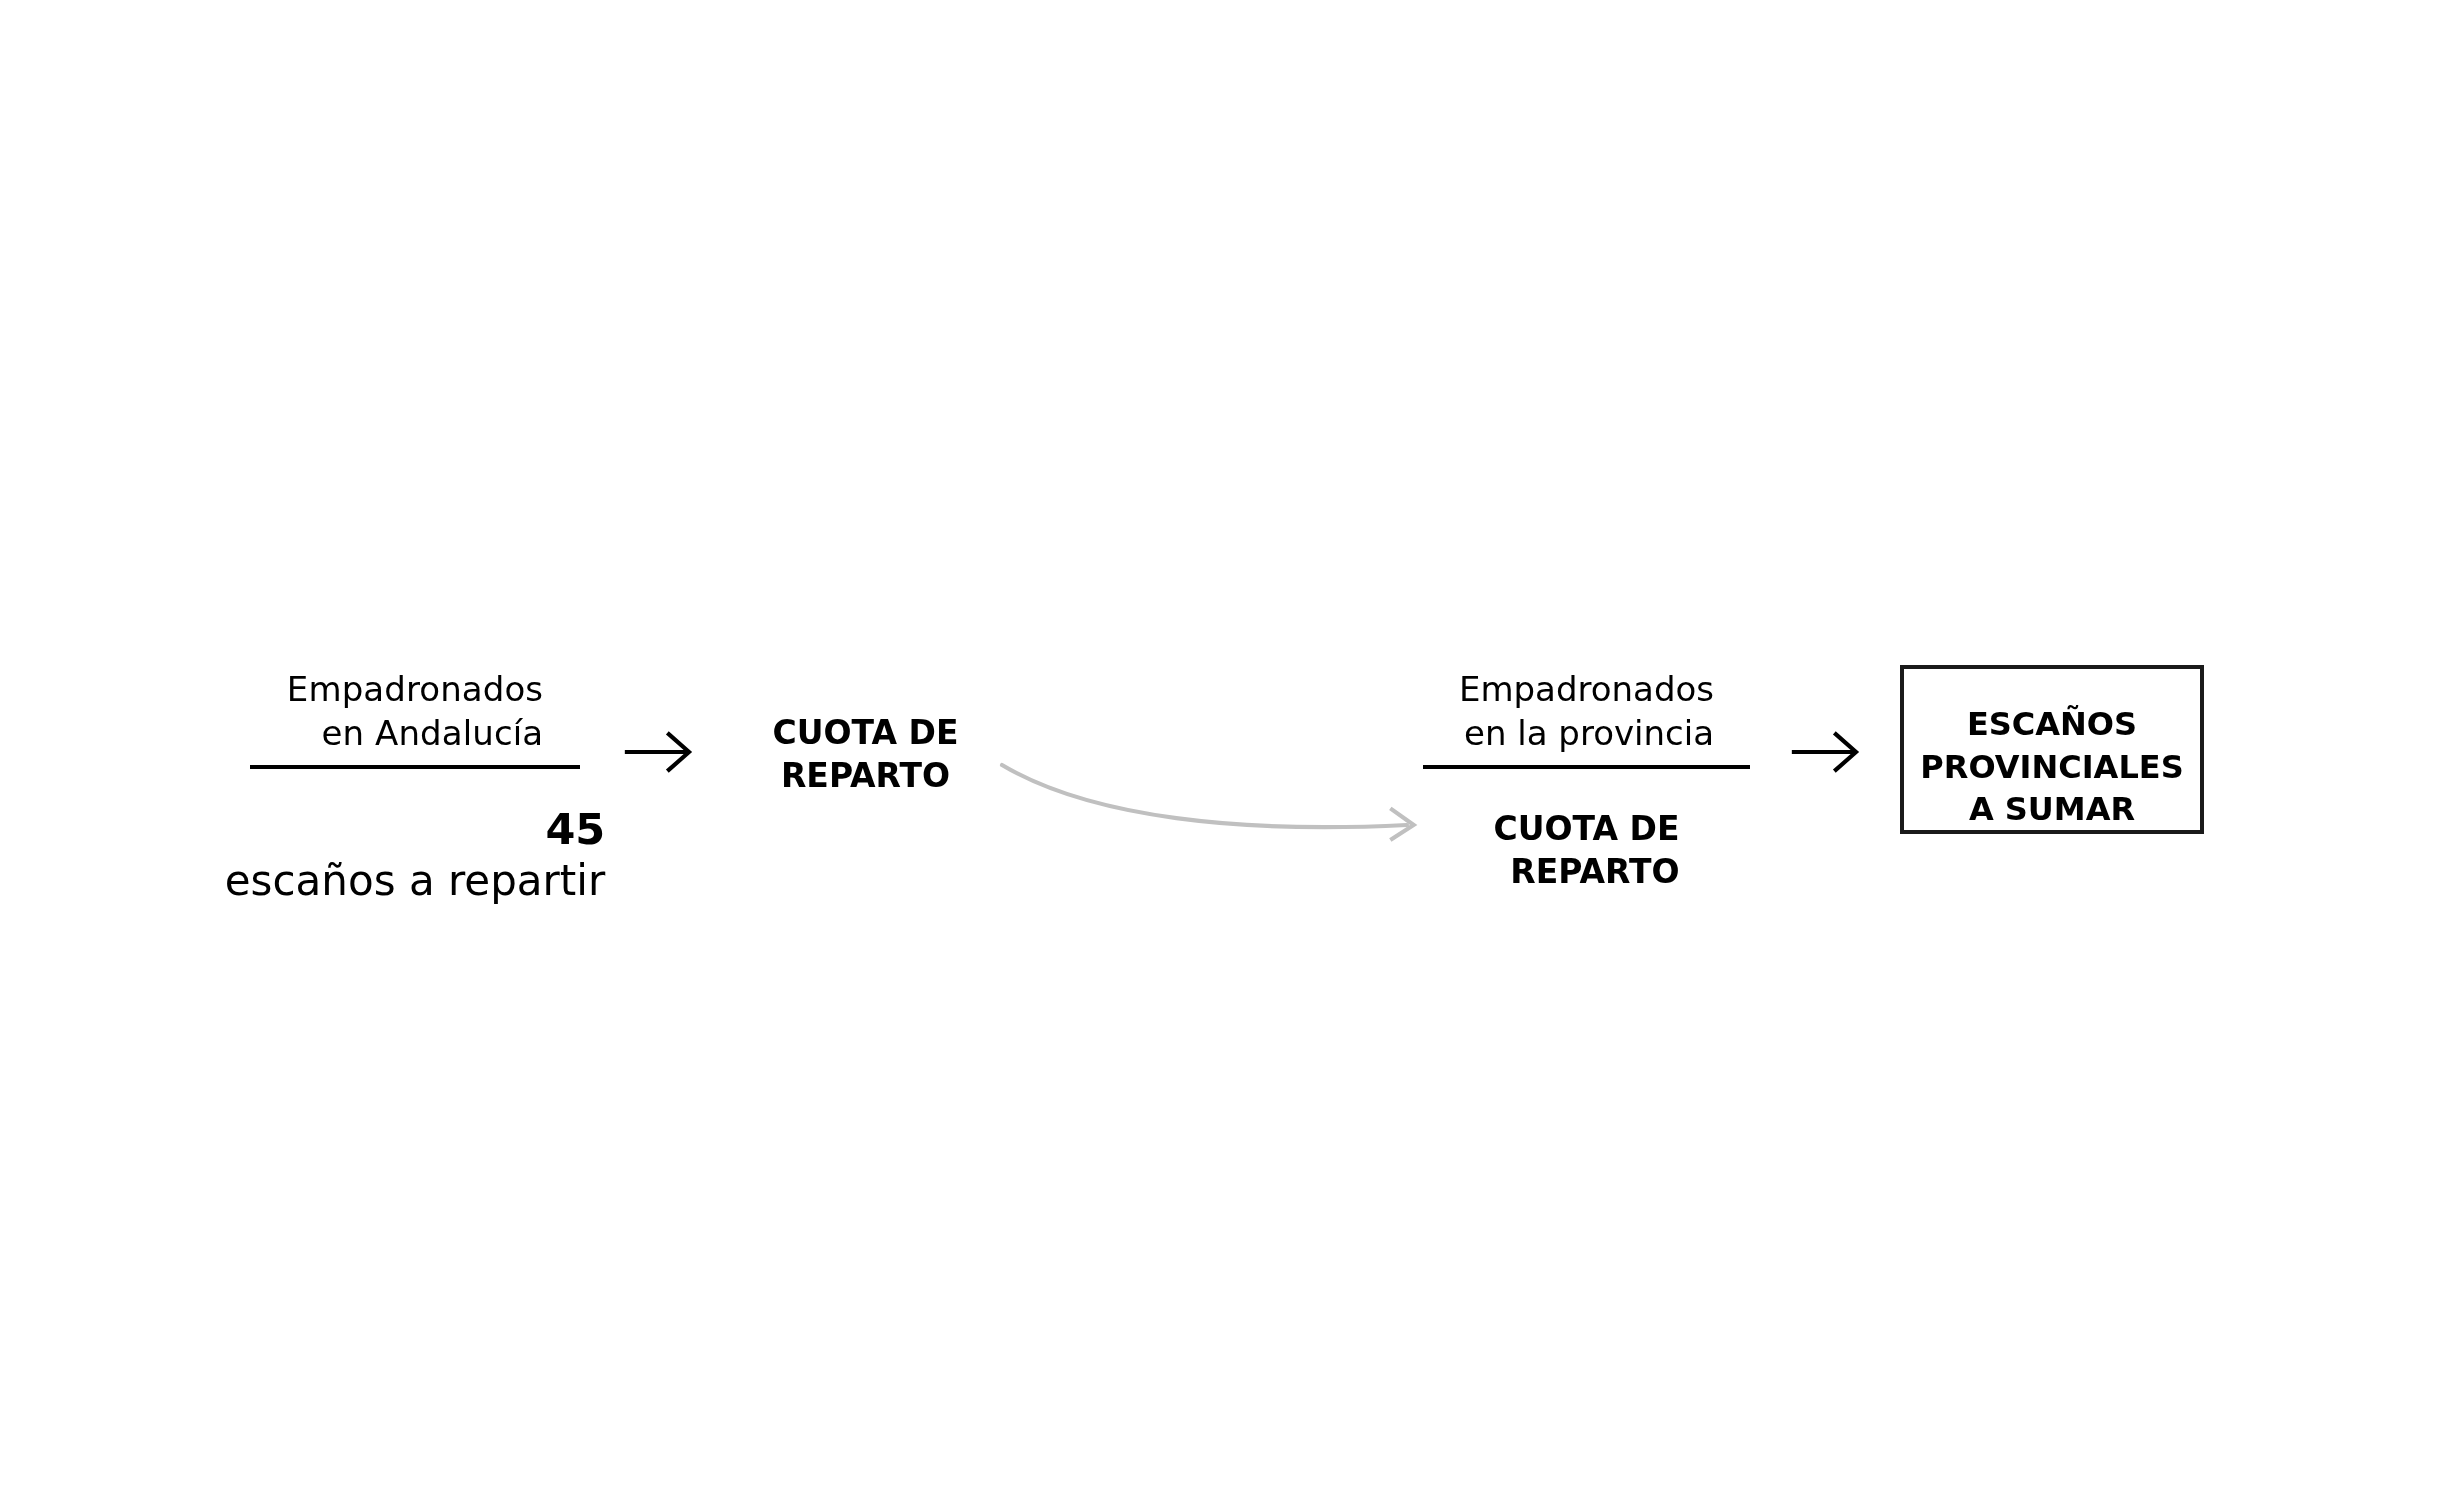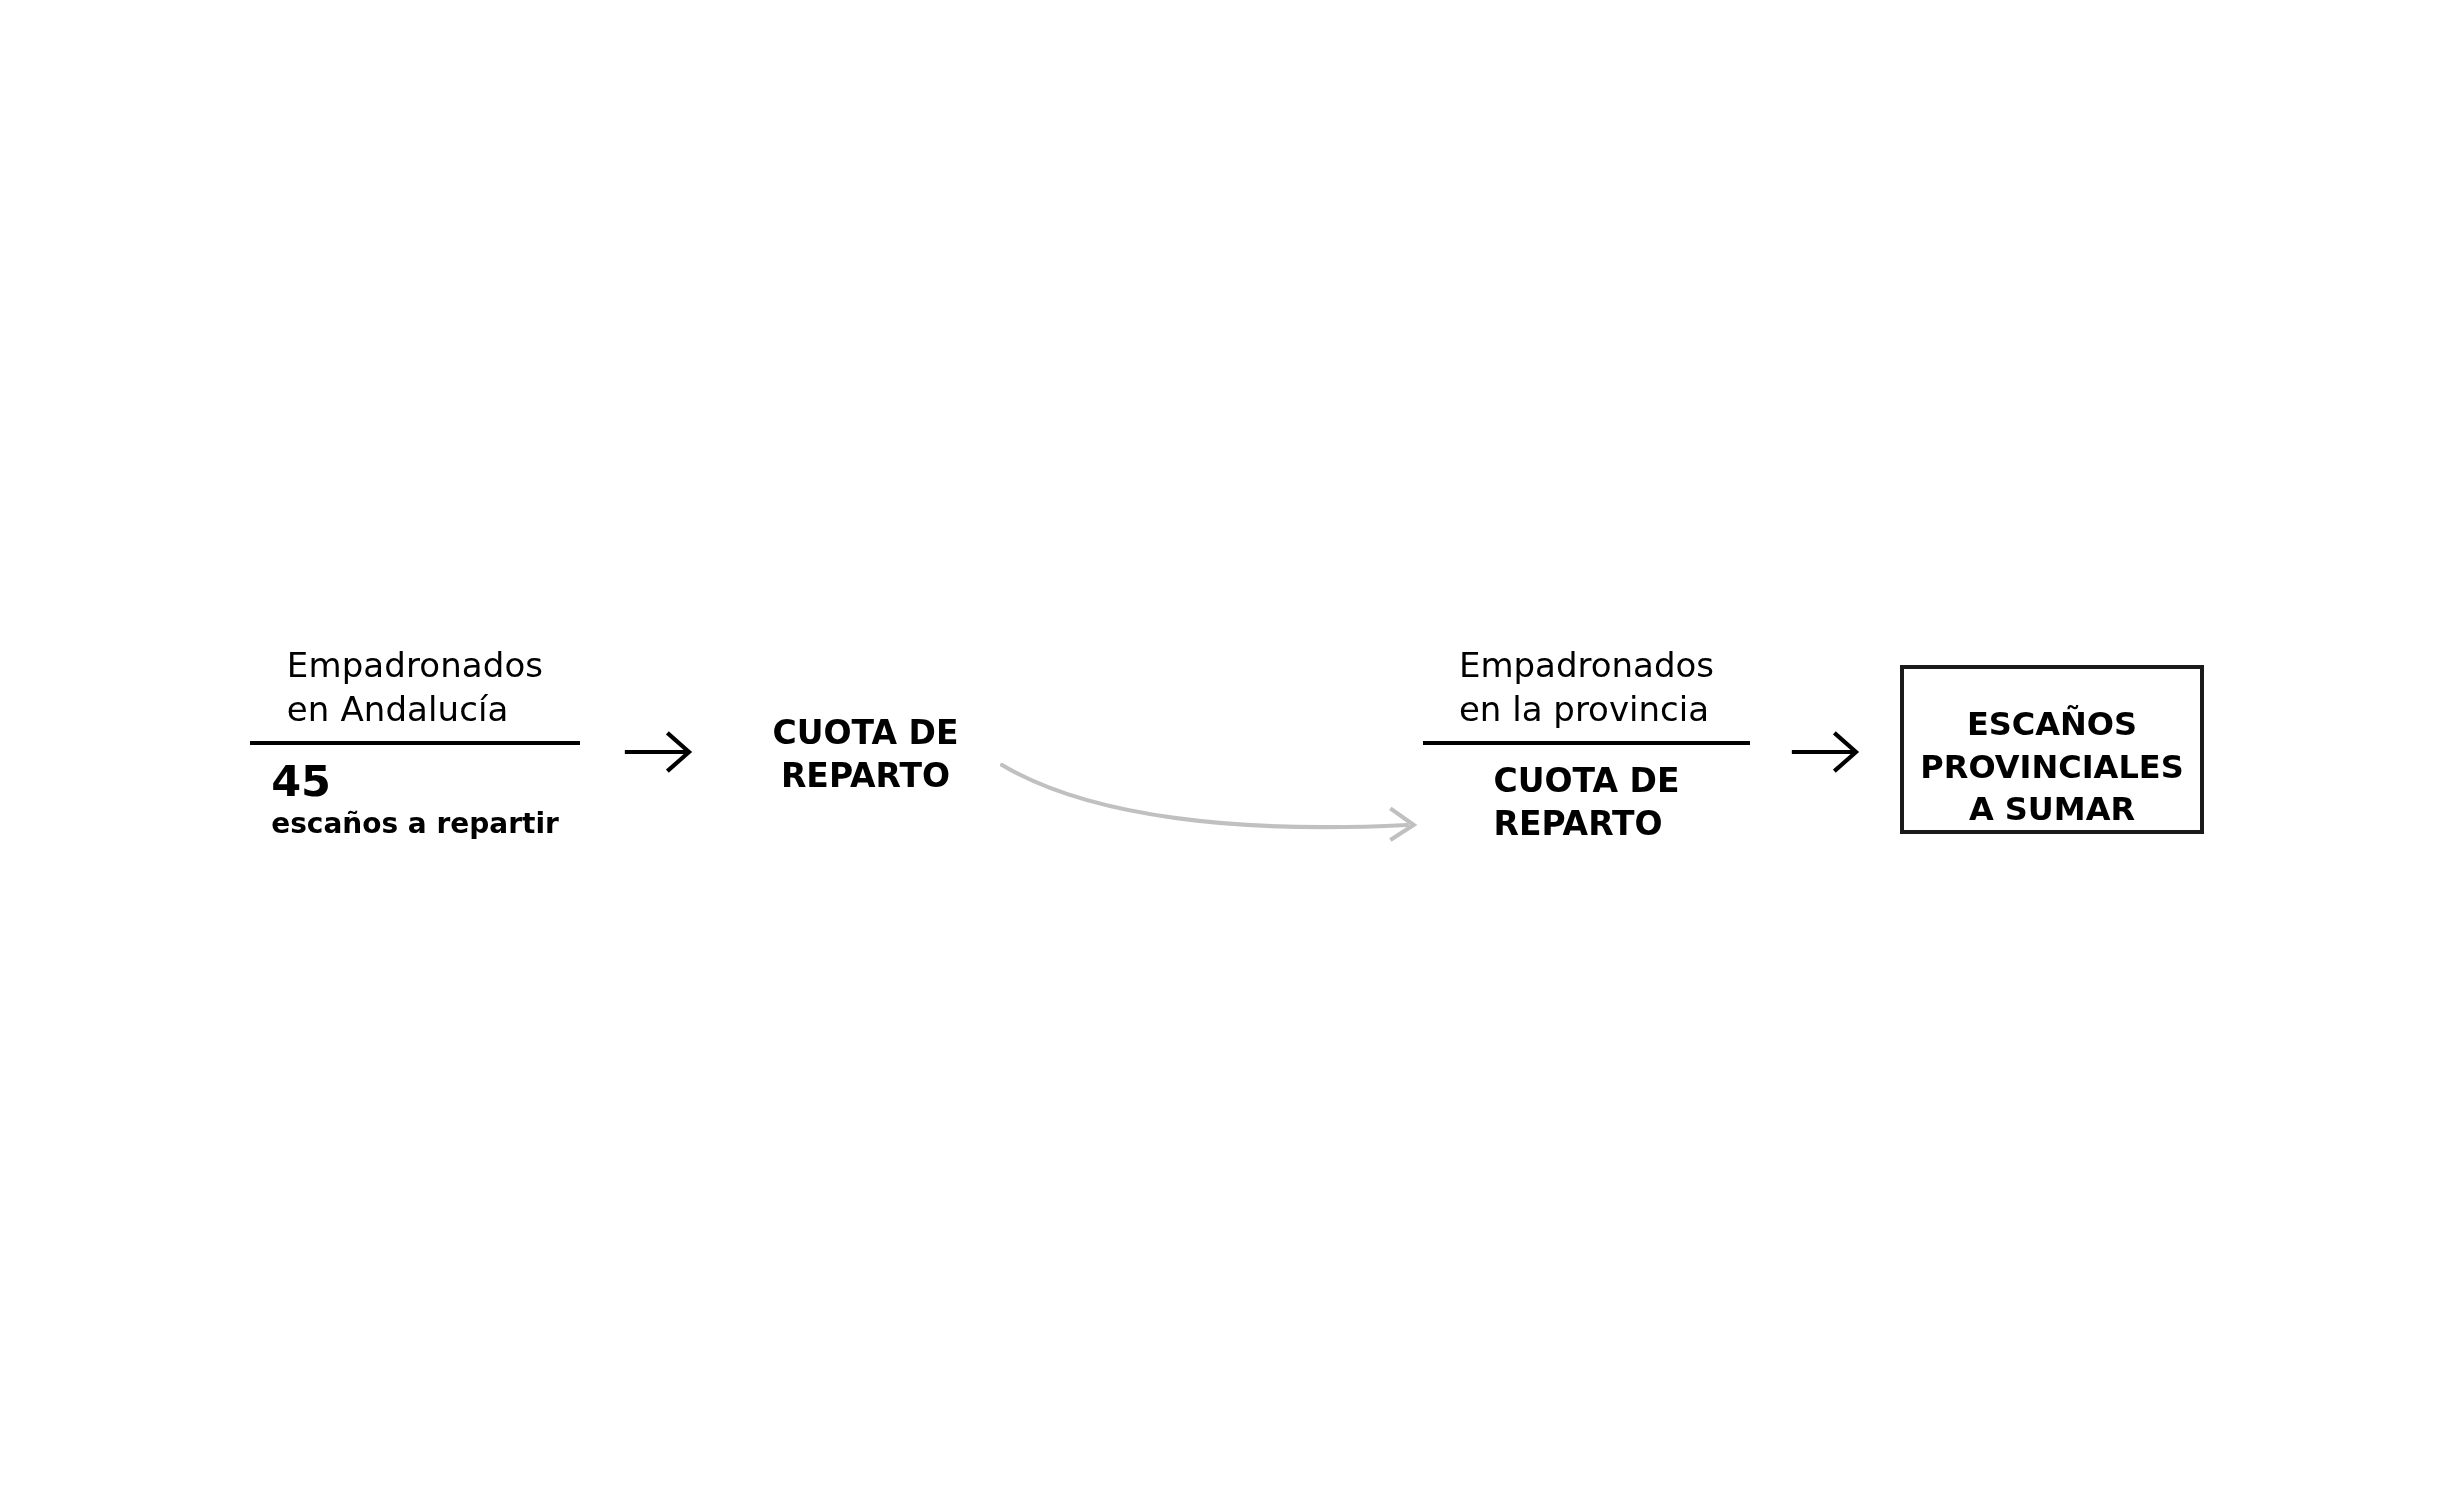--- a/index.html
+++ b/index.html
@@ -25,22 +25,23 @@
   .center-text { text-align: center; }
 
   
   .fraction {
     position: absolute;
     display: flex;
     flex-direction: column;
     align-items: center;
   }
   .frac-num, .frac-den {
-    text-align: left;
+    text-align: right;
     white-space: nowrap;
+    margin-top: 24px;
   }
   .frac-rule {
     background: #000000;
     width: 100%;
   }
 
   
   #fraction-seats {
     left: 250px;
     top: 644px;
@@ -58,22 +59,22 @@
   }
   #fraction-seats .frac-den .big-number {
     display: block;
     font-size: 43px;
     font-weight: 700;
     line-height: 1.12;
     margin-bottom: 1.7px;
   }
   #fraction-seats .frac-den .den-caption {
     display: block;
-    font-size: 28px;
-    font-weight: 700;
+    font-size: 42px;
+    font-weight: 400;
     line-height: 1.22;
   }
 
   
   #fraction-province {
     left: 1423px;
     top: 644px;
     width: 327px;
   }
   #fraction-province .frac-num {

